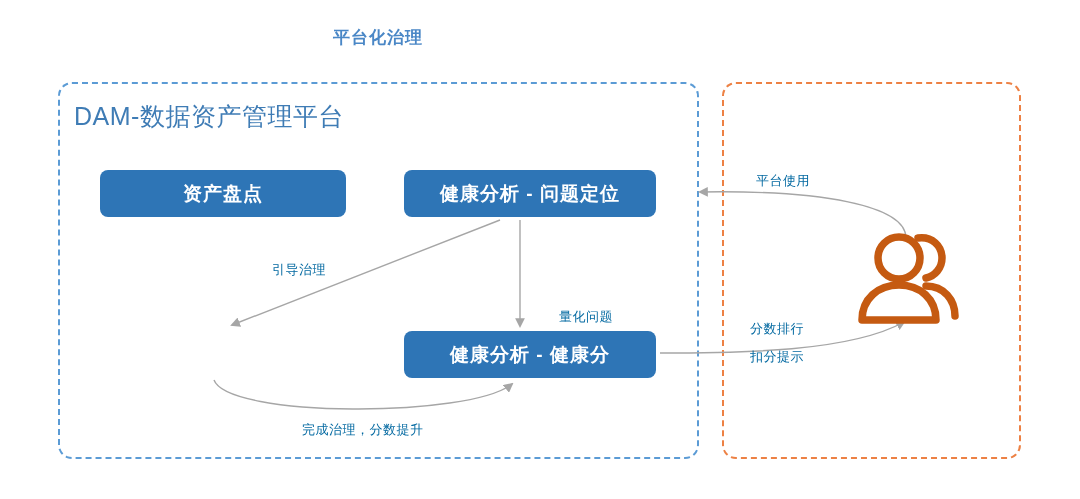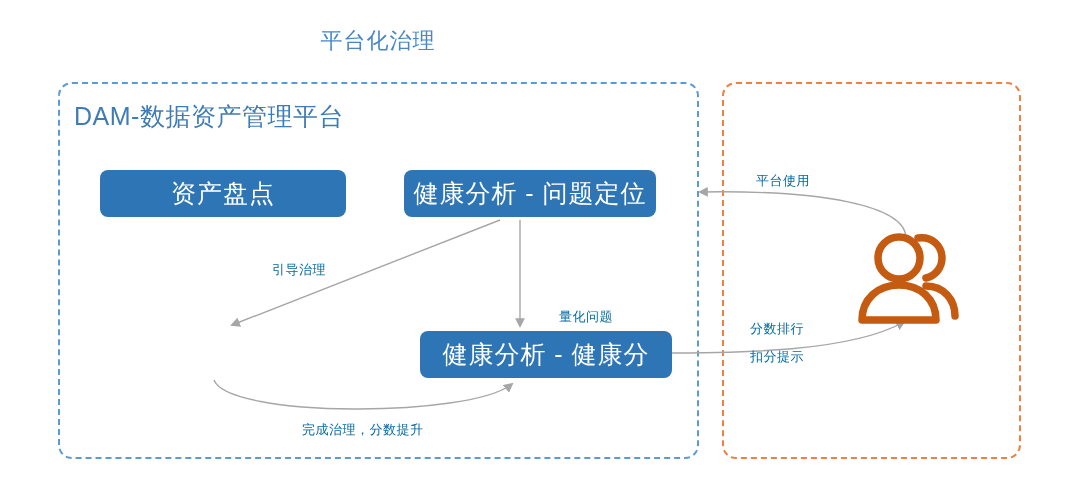--- a/index.html
+++ b/index.html
@@ -13,22 +13,22 @@
   #canvas {
     position: relative;
     width: 1080px;
     height: 499px;
     background: #ffffff;
     overflow: hidden;
   }
   
   .section-title {
     position: absolute;
-    font-size: 22px;
-    font-weight: 400;
+    font-size: 17px;
+    font-weight: 700;
     letter-spacing: 1px;
     white-space: nowrap;
   }
   #title-platform {
     left: 0; top: 26px;
     width: 756px;
     text-align: center;
     color: #4a87c6;
   }
   #title-operation {
@@ -63,32 +63,33 @@
     color: #3f7cb5;
     letter-spacing: 0.5px;
     white-space: nowrap;
   }
   
   .node {
     position: absolute;
     background: #2e75b6;
     border-radius: 8px;
     color: #ffffff;
-    font-size: 25px;
+    font-size: 19px;
     letter-spacing: 1px;
     display: flex;
     align-items: center;
     justify-content: center;
     white-space: nowrap;
     box-sizing: border-box;
+    font-weight: bold;
   }
   #node-asset-inventory  { left: 100px; top: 170px; width: 246px; height: 47px; }
   #node-health-issue     { left: 404px; top: 170px; width: 252px; height: 47px; }
   #node-gov-tools        { left: 100px; top: 331px; width: 246px; height: 47px; }
-  #node-health-score     { left: 420px; top: 331px; width: 252px; height: 47px; }
+  #node-health-score     { left: 404px; top: 331px; width: 252px; height: 47px; }
   
   .edge-label {
     position: absolute;
     font-size: 13px;
     color: #0369a1;
     white-space: nowrap;
     letter-spacing: 0.5px;
   }
   #label-guide-gov    { left: 272px; top: 261px; }
   #label-quantify     { left: 559px; top: 261px; margin-top: 47px; }

